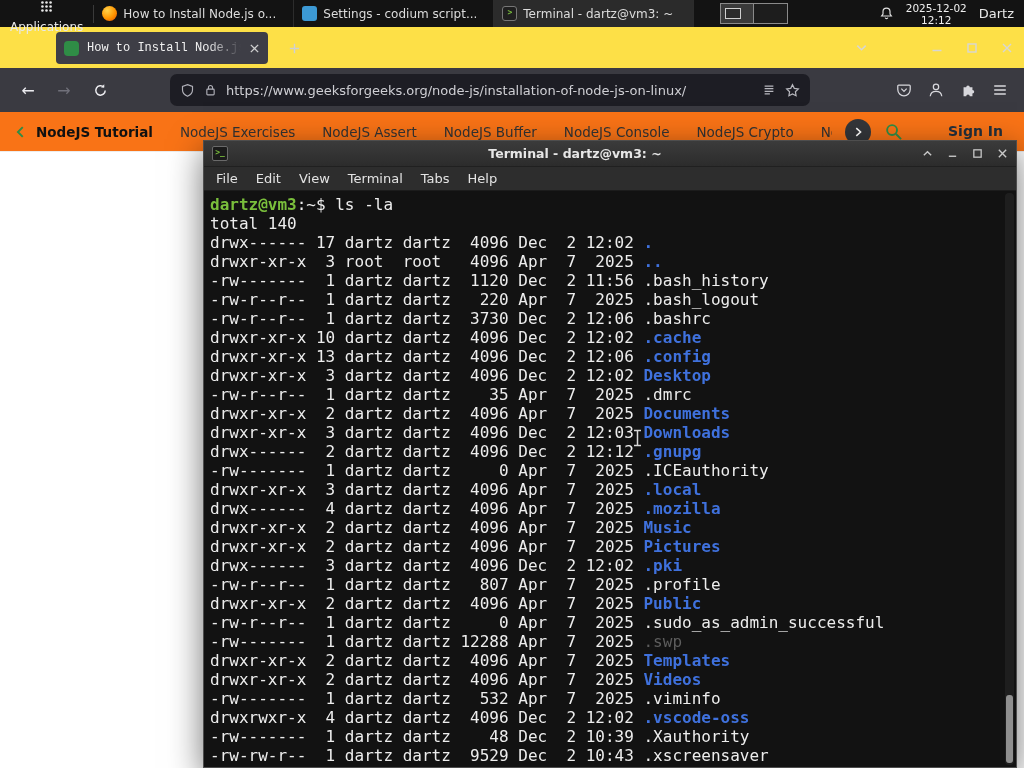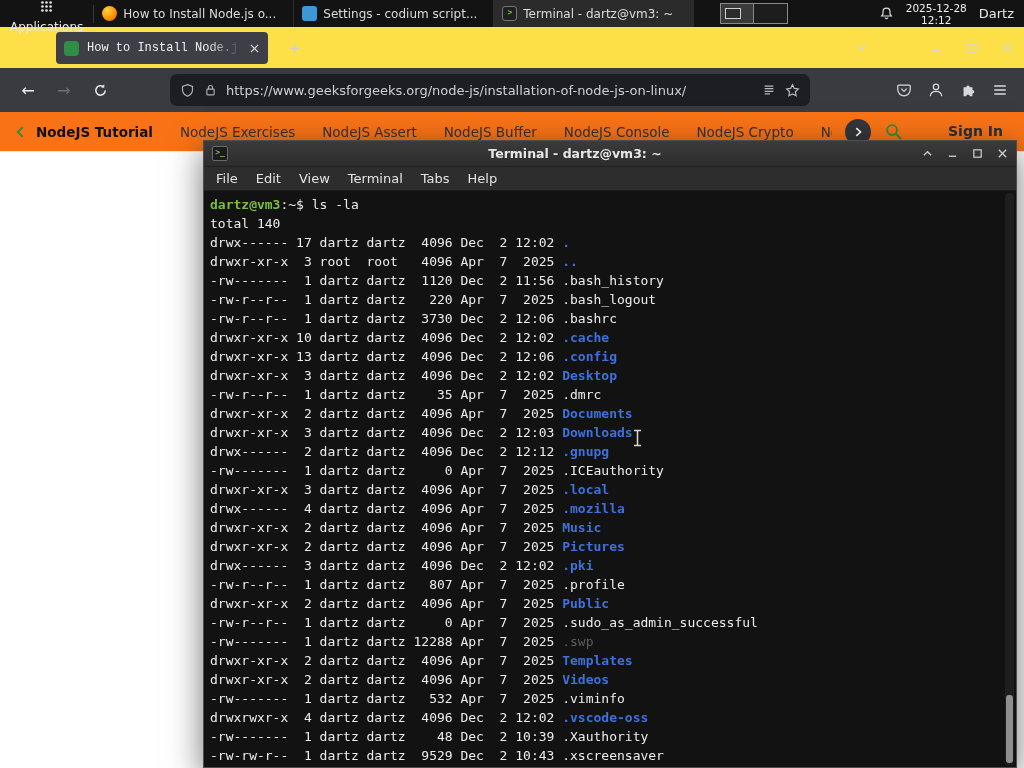--- a/index.html
+++ b/index.html
@@ -71,21 +71,21 @@
   .term-title { height:26px; background:linear-gradient(#3b3b3b,#2c2c2c); display:flex; align-items:center;
                 padding:0 8px; color:#e6e6e6; border-bottom:1px solid #202020; }
   .term-app-icon { width:16px; height:15px; background:#1b1b1b; border:1px solid #6a6a6a; border-radius:2px;
                    color:var(--prompt-green,#7abf3c); font:bold 8px/12px "DejaVu Sans Mono",monospace; text-align:center; }
   .term-title-text { flex:1; text-align:center; font-weight:bold; font-size:12.5px; }
   .term-btns { display:flex; gap:14px; color:#c9c9c9; }
   .term-menu { height:24px; background:#2d2d2d; display:flex; align-items:center; gap:18px;
                padding:0 12px; font-size:13px; color:#e3e3e3; border-bottom:1px solid #1c1c1c; }
   .term-body { flex:1; position:relative; padding:4px 0 4px 6px; overflow:hidden;
                font-family:"DejaVu Sans Mono","Liberation Mono",monospace;
-               font-size:13px; line-height:19px; color:#ededed; }
+               font-size:16px; line-height:19px; color:#ededed; }
   .line { white-space:pre; }
   .prompt-user { color:var(--prompt-green,#7abf3c); font-weight:bold; }
   .name.dir { color:var(--dir-blue,#3f71dd); font-weight:bold; }
   .name.dim { color:var(--dim-gray,#5d5d5d); }
   .term-scroll { position:absolute; top:2px; right:2px; bottom:2px; width:9px;
                  background:rgba(255,255,255,.05); border-radius:4px; }
   .term-thumb { position:absolute; bottom:2px; left:1px; width:7px; height:68px; background:#8f8f8f; border-radius:3px; }
 
   
   .ibeam { position:absolute; left:632px; top:429px; z-index:200; pointer-events:none; color:#d8d8d8; }
@@ -136,21 +136,21 @@
       <div class="ws"></div>
     </div>
     <div class="right-group">
       <span class="icon-btn">
         <svg width="15" height="15" viewBox="0 0 18 18" fill="none" stroke="#e0e0e0" stroke-width="1.4">
           <path d="M9 2.5a4.2 4.2 0 0 0-4.2 4.2v3.1L3.2 12h11.6l-1.6-2.2V6.7A4.2 4.2 0 0 0 9 2.5z"></path>
           <path d="M7.4 14a1.7 1.7 0 0 0 3.2 0"></path>
         </svg>
       </span>
       <div class="clock">
-        <div>2025-12-28</div>
+        <div>2025-12-02</div>
         <div>12:12</div>
       </div>
       <span class="user">Dartz</span>
     </div>
   </div>
 
   <div class="browser">
     <div class="tabbar">
       <div class="tab">
         <span class="favicon"></span>

